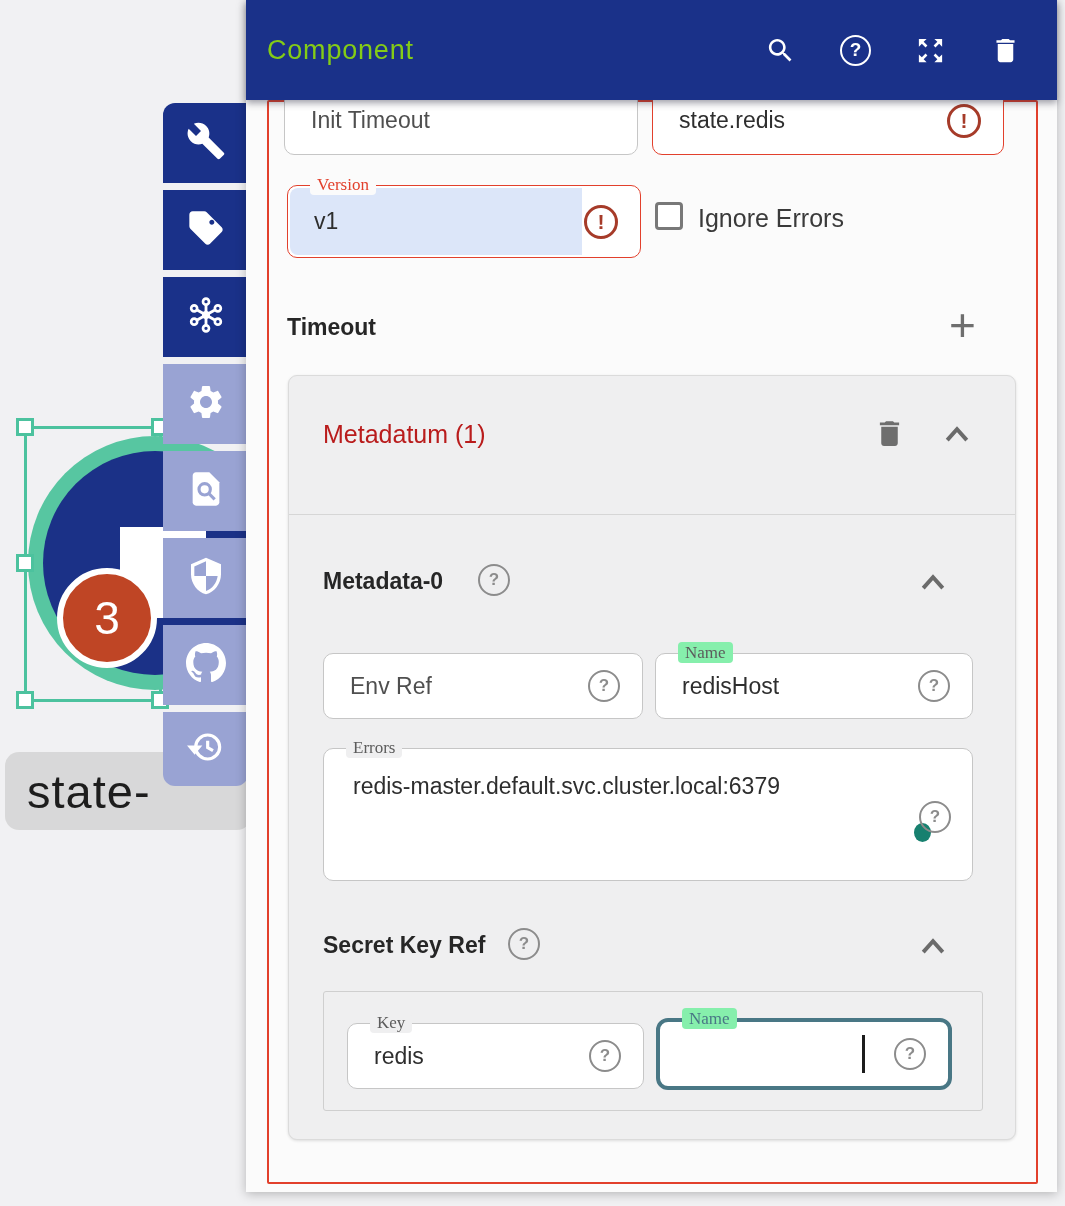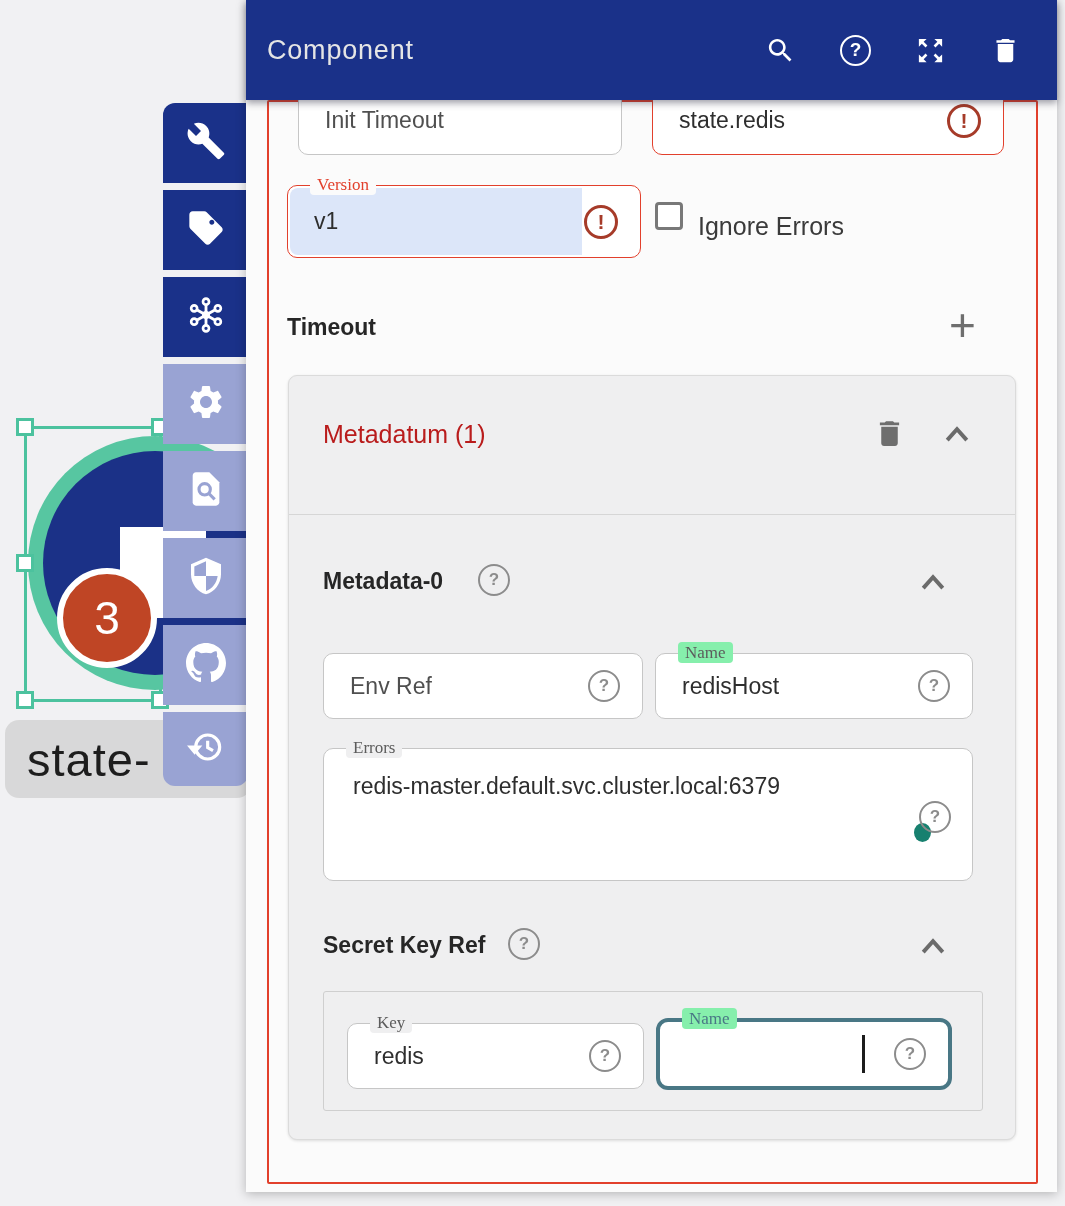--- a/index.html
+++ b/index.html
@@ -11,39 +11,39 @@
   .node-layer { position:absolute; inset:0; z-index:1; }
   .sel-line { position:absolute; background:#4cc29e; }
   .sel-handle { position:absolute; width:18px; height:18px; background:#ffffff; border:3px solid #4cc29e; }
   .node-ring { position:absolute; left:28px; top:436px; width:254px; height:254px; border-radius:50%; background:#57c6a1; }
   .node-core { position:absolute; left:43px; top:451px; width:224px; height:224px; border-radius:50%; background:#1b3187; }
   .node-logo-a { position:absolute; left:120px; top:527px; width:86px; height:73px; background:#ffffff; }
   .node-logo-b { position:absolute; left:141px; top:600px; width:65px; height:18px; background:#ffffff; }
   .node-badge { position:absolute; left:57px; top:568px; width:100px; height:100px; border-radius:50%;
                 background:#bf4525; border:6px solid #ffffff; color:#fff; font-size:46px; font-weight:300;
                 display:flex; align-items:center; justify-content:center; }
-  .node-label { position:absolute; left:5px; top:720px; width:246px; height:78px; background:rgba(214,214,214,.93);
+  .node-label { position:absolute; left:5px; top:752px; width:246px; height:78px; background:rgba(214,214,214,.93);
                 border-radius:14px; display:flex; align-items:center; padding-left:22px;
                 font-size:47px; color:#1d1d1d; letter-spacing:1px; }
 
   
   .sidebar { position:absolute; left:163px; top:103px; width:85px; z-index:2; }
   .side-btn { width:85px; height:80px; margin-bottom:7px; display:flex; align-items:center; justify-content:center; }
   .side-btn.dark { background:#1a3189; }
   .side-btn.lite { background:#99a3d3; }
   .side-btn.first { border-top-left-radius:12px; }
   .side-btn.last  { height:74px; border-bottom-left-radius:12px; border-bottom-right-radius:12px; }
   .side-btn svg { width:40px; height:40px; }
 
   
   .panel { position:absolute; left:246px; top:0; width:811px; height:1192px; background:#fbfbfb; z-index:3;
            box-shadow:0 2px 10px rgba(0,0,0,.25); }
   .panel-header { position:absolute; left:0; top:0; width:100%; height:100px; background:#1a3189; z-index:6;
                   display:flex; align-items:center; box-shadow:0 3px 7px rgba(40,40,60,.45); }
-  .panel-title { color:#e5e5e5; font-size:27px; letter-spacing:.8px; margin-left:21px; }
+  .panel-title { color:#84cc16; font-size:27px; letter-spacing:.8px; margin-left:21px; }
   .header-icons { margin-left:auto; margin-right:36px; display:flex; align-items:center; gap:44px; }
   .header-icons svg { width:31px; height:31px; display:block; }
   .help-circ { width:31px; height:31px; border:2.6px solid #fff; border-radius:50%; color:#fff;
                font-size:19px; font-weight:700; display:flex; align-items:center; justify-content:center; }
 
   .error-outline { position:absolute; left:21px; top:100px; width:771px; height:1084px;
                    border:2px solid #e2402c; border-radius:2px; z-index:1; }
   .content { position:absolute; inset:0; z-index:2; }
 
   
@@ -59,21 +59,21 @@
   .err-badge { position:absolute; right:22px; top:50%; margin-top:-17px; width:34px; height:34px; border-radius:50%;
                border:3px solid #a63b29; color:#a63b29; font-weight:700; font-size:21px;
                display:flex; align-items:center; justify-content:center; background:transparent; }
   .q-badge { width:32px; height:32px; border-radius:50%; border:2.6px solid #8c8c8c; color:#8c8c8c;
              font-size:17px; font-weight:700; display:flex; align-items:center; justify-content:center; }
   .q-abs { position:absolute; right:22px; top:50%; margin-top:-16px; }
 
   .autofill { position:absolute; left:2px; top:2px; bottom:2px; width:292px; background:#dce6f9; border-radius:8px 0 0 8px; }
 
   .checkbox { position:absolute; width:28px; height:28px; border:3px solid #787878; border-radius:4px; background:#fff; }
-  .plain-label { position:absolute; font-size:25px; color:#3a3a3a;margin-top:8px; }
+  .plain-label { position:absolute; font-size:25px; color:#3a3a3a; }
 
   .section-head { position:absolute; font-size:23px; font-weight:700; color:#262626; }
 
   .plus-btn { position:absolute; font-size:46px; font-weight:300; color:#6e6e6e; line-height:40px; }
 
   .card { position:absolute; left:42px; top:375px; width:728px; height:765px; background:#efeff0;
           border:1px solid #dbdbdb; border-radius:9px; box-shadow:0 1px 3px rgba(0,0,0,.12); }
   .card-title { position:absolute; left:34px; top:44px; font-size:25px; color:#b91c1c; }
   .card-divider { position:absolute; left:0; top:138px; width:100%; height:1px; background:#d6d6d6; }
   .icon-btn svg { display:block; }
@@ -179,21 +179,21 @@
           </svg></span>
     </div>
   </div>
 
   <div class="panel">
 
     <div class="error-outline"></div>
 
     <div class="content">
 
-      <div class="field" style="left:52px; top:86px; width:324px; height:69px;">
+      <div class="field" style="left:38px; top:86px; width:354px; height:69px;">
         <input type="text" placeholder="Init Timeout" style="">
       </div>
 
       <div class="field error" style="left:406px; top:86px; width:352px; height:69px;">
         <input type="text" value="state.redis" style="">
         <div class="err-badge">!</div>
       </div>
 
       <div class="field error" style="left:41px; top:185px; width:354px; height:73px;">
         <div class="autofill"></div>

